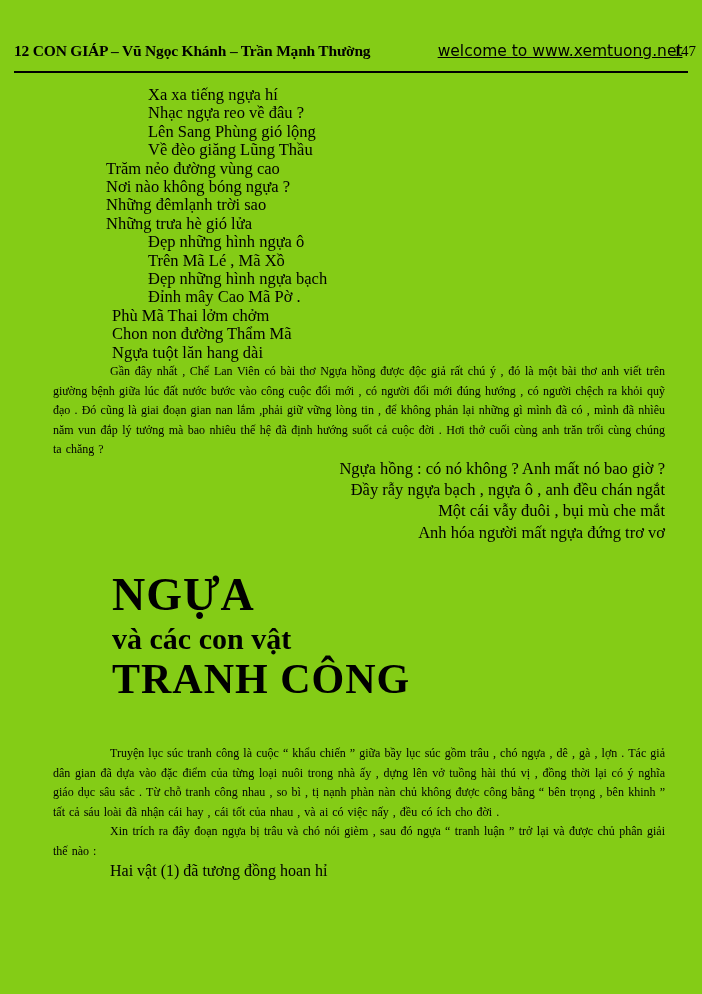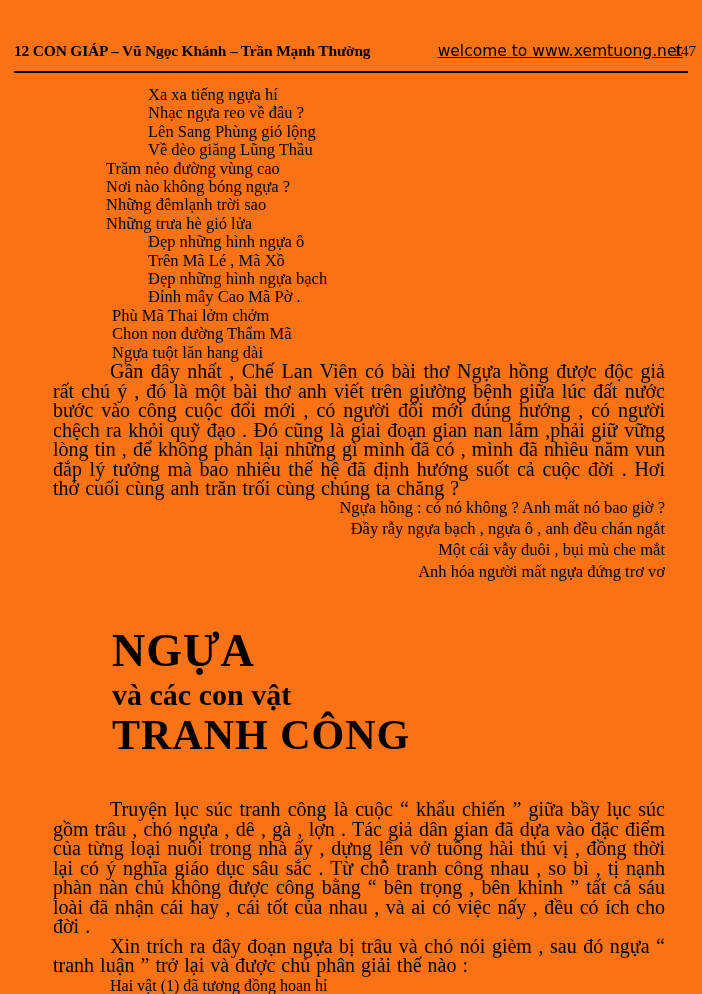--- a/index.html
+++ b/index.html
@@ -1,21 +1,21 @@
 <!DOCTYPE html>
 <html><head>
 <meta charset="utf-8">
 <style>
   * { margin:0; padding:0; box-sizing:border-box; }
   html,body { background:#e8e8e8; }
   .page {
     position:relative;
     width:702px; height:994px;
     margin:0 auto;
-    background:#f97316;
+    background:#84cc16;
     color:#000;
     font-family:"Liberation Serif","DejaVu Serif",serif;
     overflow:hidden;
     padding-left:18px;
   }
   .header {
     position:absolute; top:42px; left:14px; right:6px;
     display:flex; justify-content:space-between; align-items:baseline;
     white-space:nowrap;
   }
@@ -36,29 +36,29 @@
   .body-col {
     position:absolute; top:84px; left:53px; width:612px;
     font-size:16.5px;
   }
   .poem { line-height:18.4px; margin-top:2px; }
   .pl { white-space:pre-wrap; }
   .indent-lg  { padding-left:95px; }
   .indent-sm  { padding-left:53px; }
   .indent-sm2 { padding-left:59px; }
   .para {
-    font-size:20px;
+    font-size:12px;
     line-height:19.5px;
     text-align:justify;
     text-indent:57px;
     word-spacing:1px;
   }
   .poem2 { margin-top:-2px; line-height:21.4px; }
   .poem2 .pl { padding-left:57px;text-align:right; }
-  .title-block { margin-top:43px; margin-left:59px; }
+  .title-block { margin-top:26px; margin-left:59px; }
   .title-main { font-weight:bold; font-size:46px; line-height:52px; letter-spacing:1px; }
   .title-sub  { font-weight:bold; font-size:30px; line-height:36px; }
   .title-sub2 { font-weight:bold; font-size:42px; line-height:44px; letter-spacing:1px; }
   .para-2 { margin-top:43px; }
   .closing-line { font-size:16px; line-height:19.5px; padding-left:57px; white-space:pre-wrap; }
 </style>
 </head>
 <body>
 
 <div class="page">

